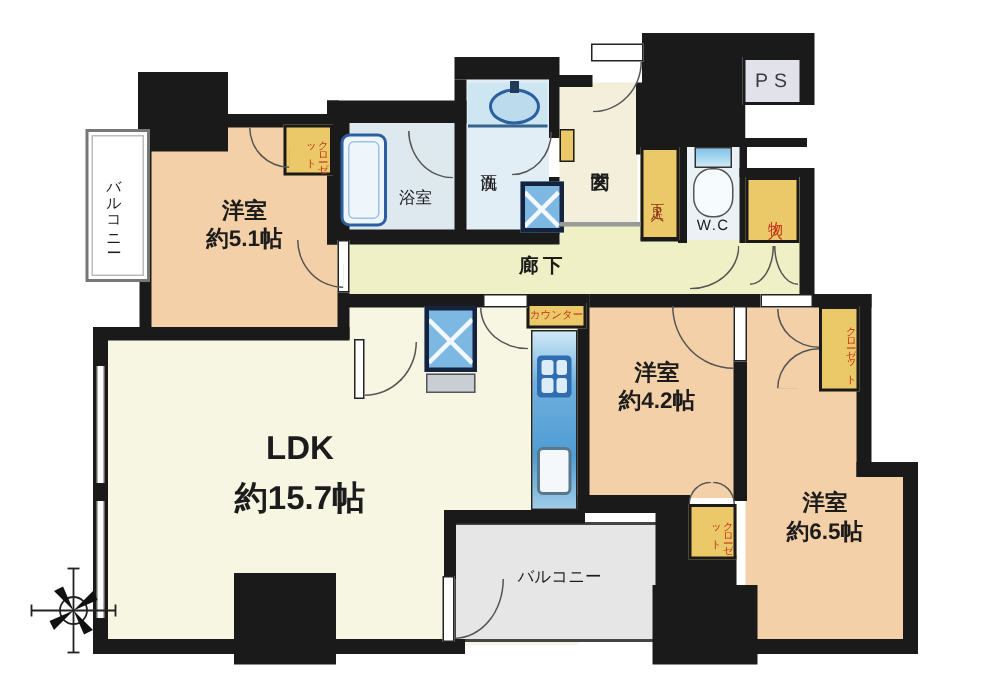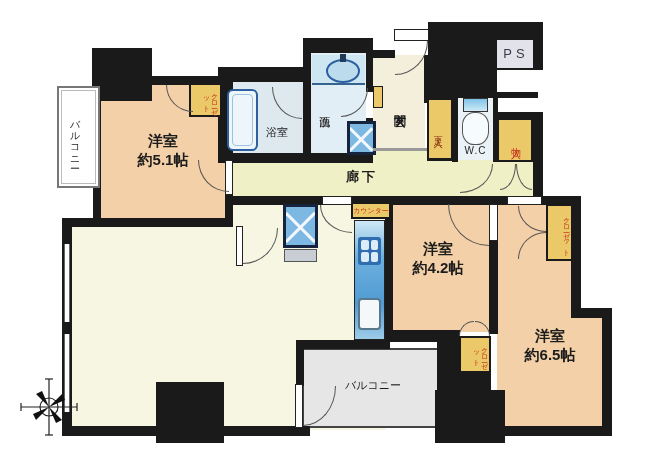--- a/index.html
+++ b/index.html
@@ -190,20 +190,23 @@
   <div class="lbl vt b" style="left:392px;top:84px;font-size:12px;height:44px;">玄関</div>
   <div class="lbl" style="left:458px;top:145px;width:35px;font-size:10px;letter-spacing:1px;">W.C</div>
   <div class="lbl" style="left:495px;top:46px;width:42px;font-size:13px;letter-spacing:4px;color:#3a3a46;">PS</div>
   <div class="lbl b" style="left:334px;top:169px;width:56px;font-size:13px;letter-spacing:3px;">廊下</div>
   <div class="lbl b" style="left:390px;top:240px;width:96px;font-size:15px;">
     <span>洋室</span><br><span>約4.2帖</span>
   </div>
   <div class="lbl b" style="left:500px;top:327px;width:100px;font-size:15px;">
     <span>洋室</span><br><span>約6.5帖</span>
   </div>
+  <div class="lbl b" style="left:120px;top:282px;width:160px;font-size:22px;line-height:1.5;">
+    <span>LDK</span><br><span>約15.7帖</span>
+  </div>
   <div class="lbl" style="left:325px;top:379px;width:96px;font-size:11px;">バルコニー</div>
 
   <div class="abs" style="left:18px;top:376px;width:62px;height:62px;">
     <svg width="62" height="62" viewBox="0 0 62 62">
       <g stroke="#222" stroke-width="1.2" fill="none">
         <line x1="31" y1="3" x2="31" y2="59"></line>
           <line x1="3" y1="31" x2="59" y2="31"></line>
         <line x1="27" y1="3" x2="35" y2="3"></line>
           <line x1="27" y1="59" x2="35" y2="59"></line>
         <line x1="3" y1="27" x2="3" y2="35"></line>

